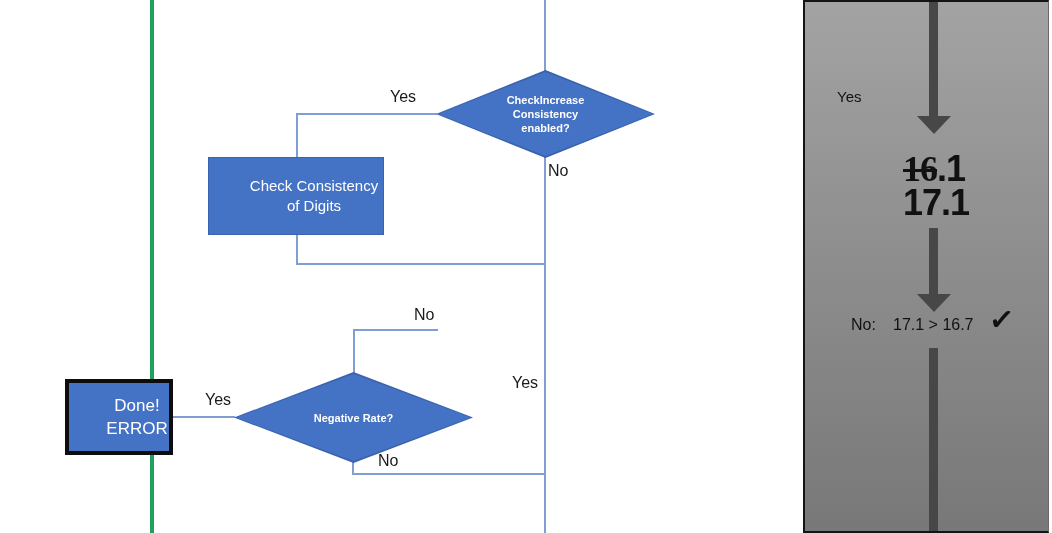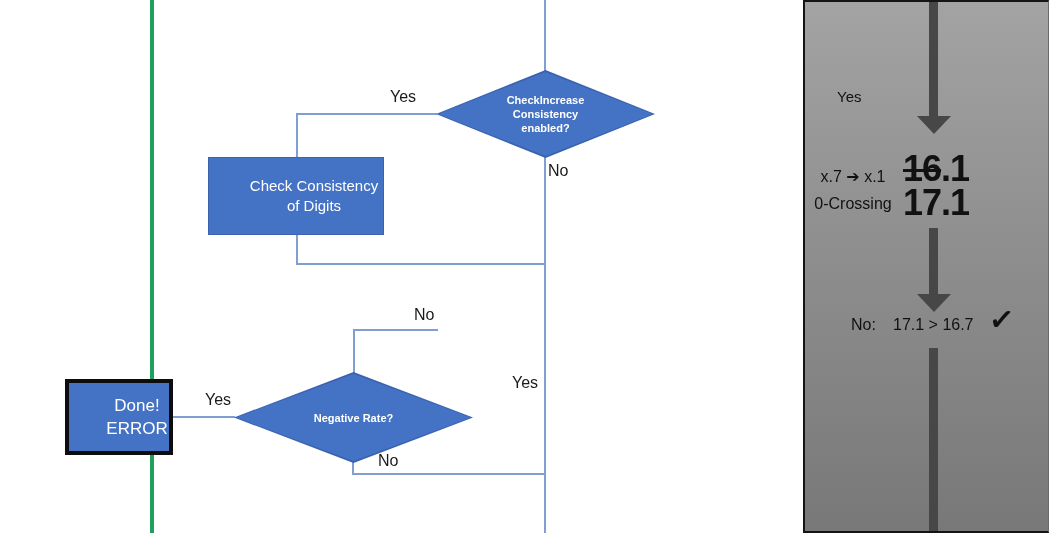--- a/index.html
+++ b/index.html
@@ -46,21 +46,21 @@
   .shaft { position: absolute; left: 124px; width: 9px; background: #474747; }
   .ahead {
     position: absolute; left: 112px; width: 0; height: 0;
     border-left: 17px solid transparent; border-right: 17px solid transparent;
     border-top: 18px solid #474747;
   }
   #panel .ptext { position: absolute; color: #111111; }
   #panel-yes { left: 32px; top: 86px; font-size: 15px; }
   #panel-note { left: 2px; top: 161px; width: 92px; font-size: 16px; line-height: 27px; text-align: center; white-space: nowrap; }
   #big-nums { left: 98px; top: 150px; font-size: 36px; line-height: 34px; font-weight: 600; letter-spacing: -1px; color: #0a0a0a; }
-  #big-nums s { text-decoration: line-through; text-decoration-thickness: 3px; }
+  #big-nums s { text-decoration: line-through; text-decoration-thickness: 3px; font-family: Liberation Serif, serif; }
   #result-no { left: 46px; top: 314px; font-size: 16px; }
   #result-cmp { left: 88px; top: 314px; font-size: 16px; }
   #result-check { left: 184px; top: 300px; font-size: 30px; font-weight: bold; transform: rotate(5deg); }
 </style>
 </head>
 <body>
 
 <div id="stage">
 
   <div class="green-line"></div>
@@ -112,24 +112,20 @@
   <div class="elabel" style="left:205px; top:391px;">Yes</div>
   <div class="elabel" style="left:378px; top:452px;">No</div>
 
   <div id="panel">
 
     <div class="shaft" style="top:0; height:114px;"></div>
     <div class="ahead" style="top:114px;"></div>
 
     <div class="ptext" id="panel-yes">Yes</div>
 
-    <div class="ptext" id="panel-note">
-      <div>x.7 ➔ x.1</div>
-      <div>0-Crossing</div>
-    </div>
 
     <div class="ptext" id="big-nums">
       <div><s>16</s><span>.1</span></div>
       <div>17.1</div>
     </div>
 
     <div class="shaft" style="top:226px; height:66px;"></div>
     <div class="ahead" style="top:292px;"></div>
 
     <div class="ptext" id="result-no">No:</div>

